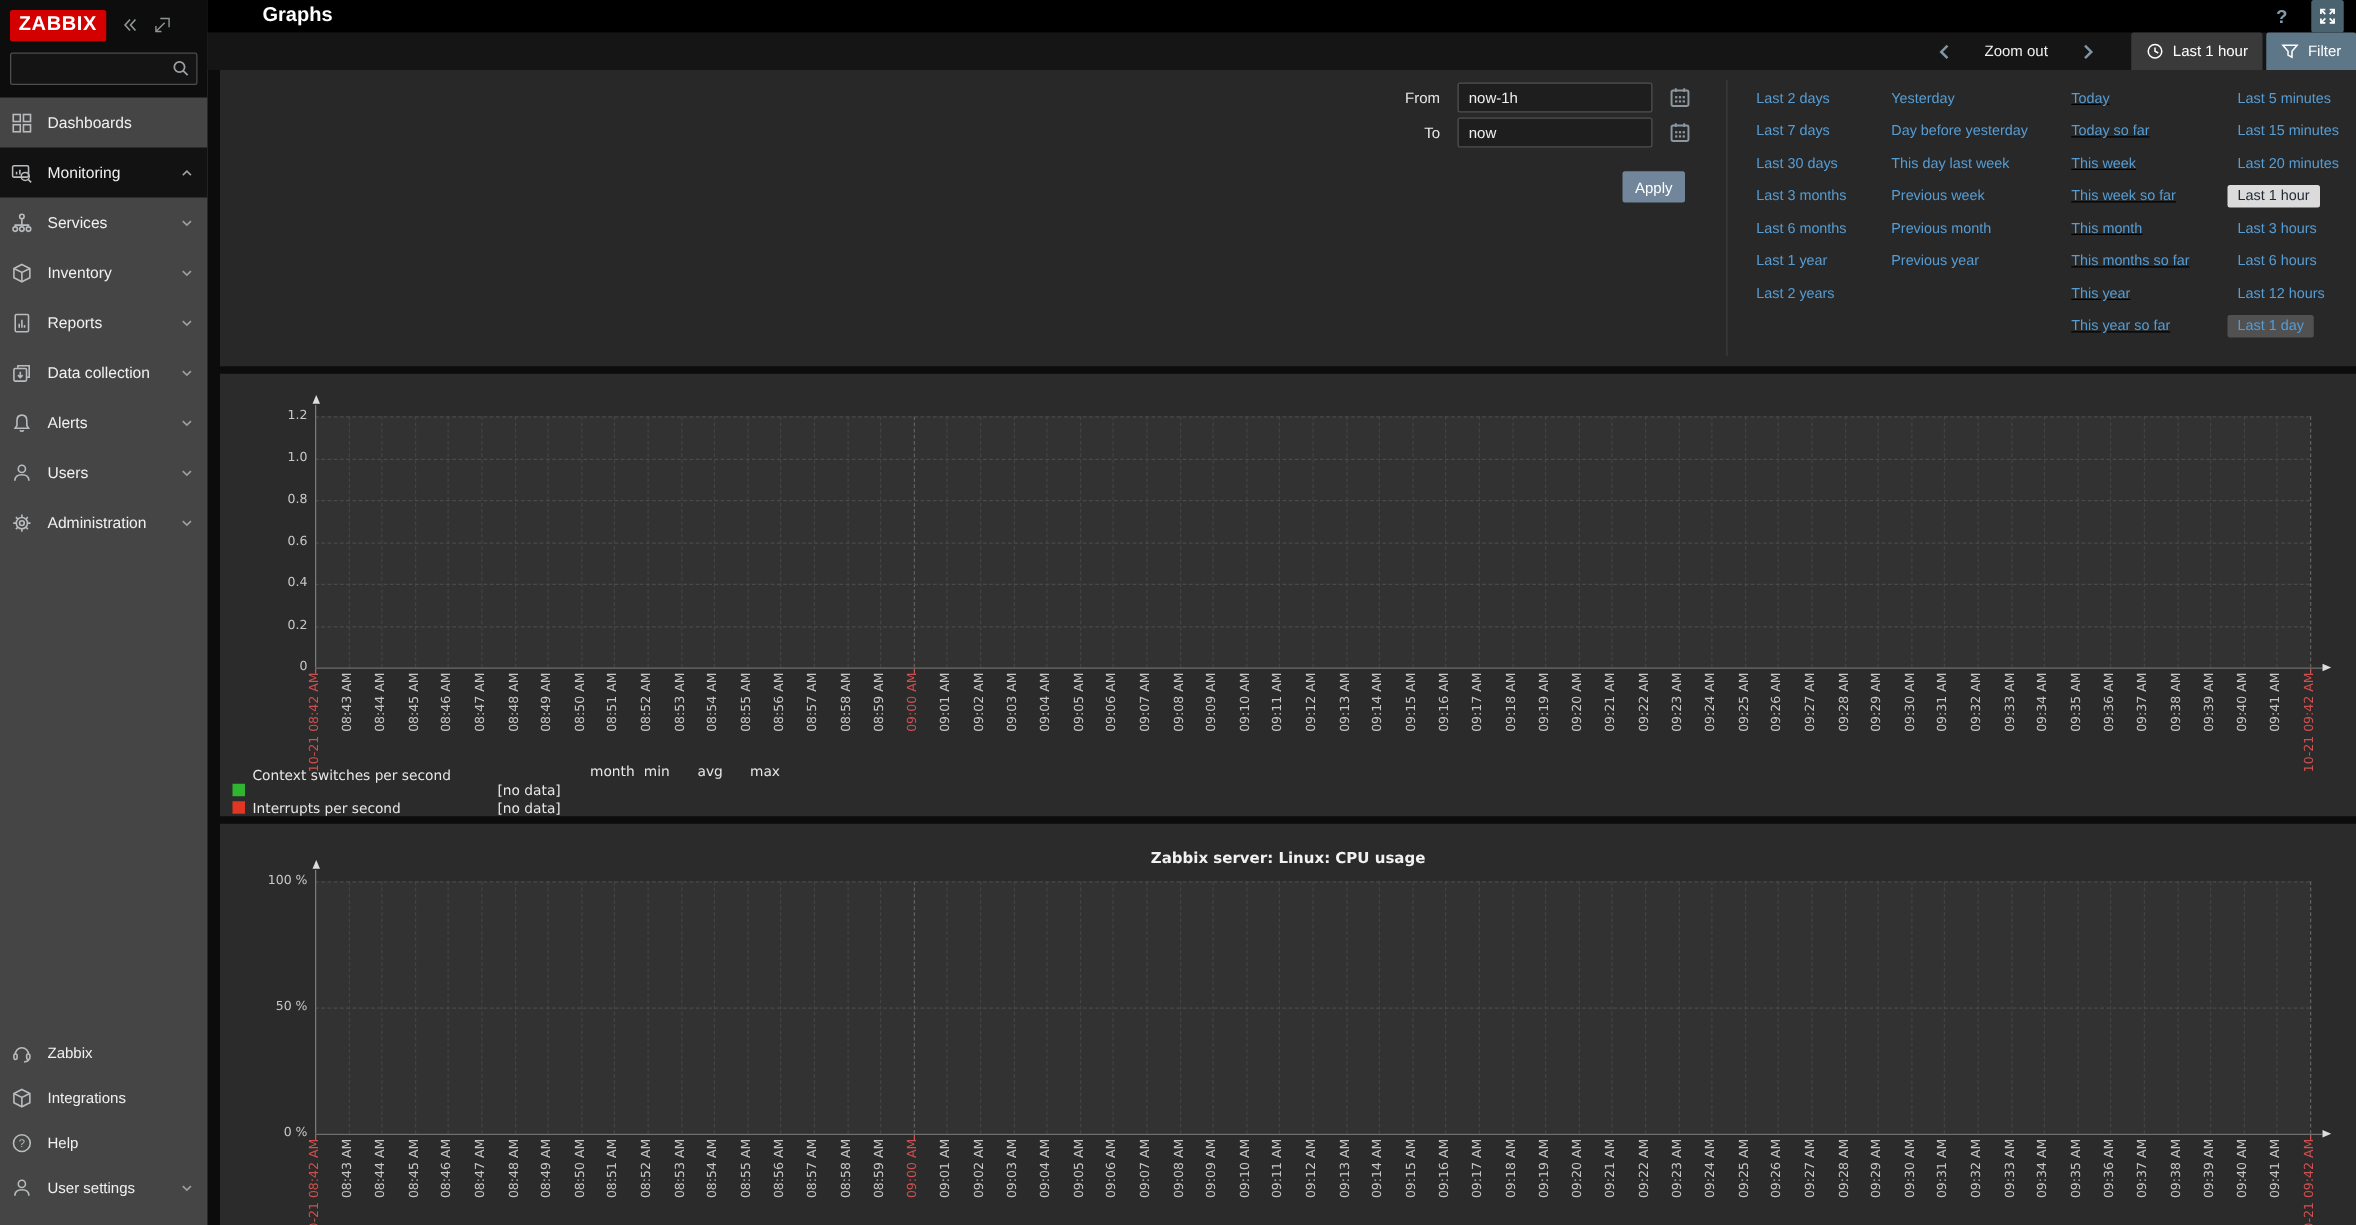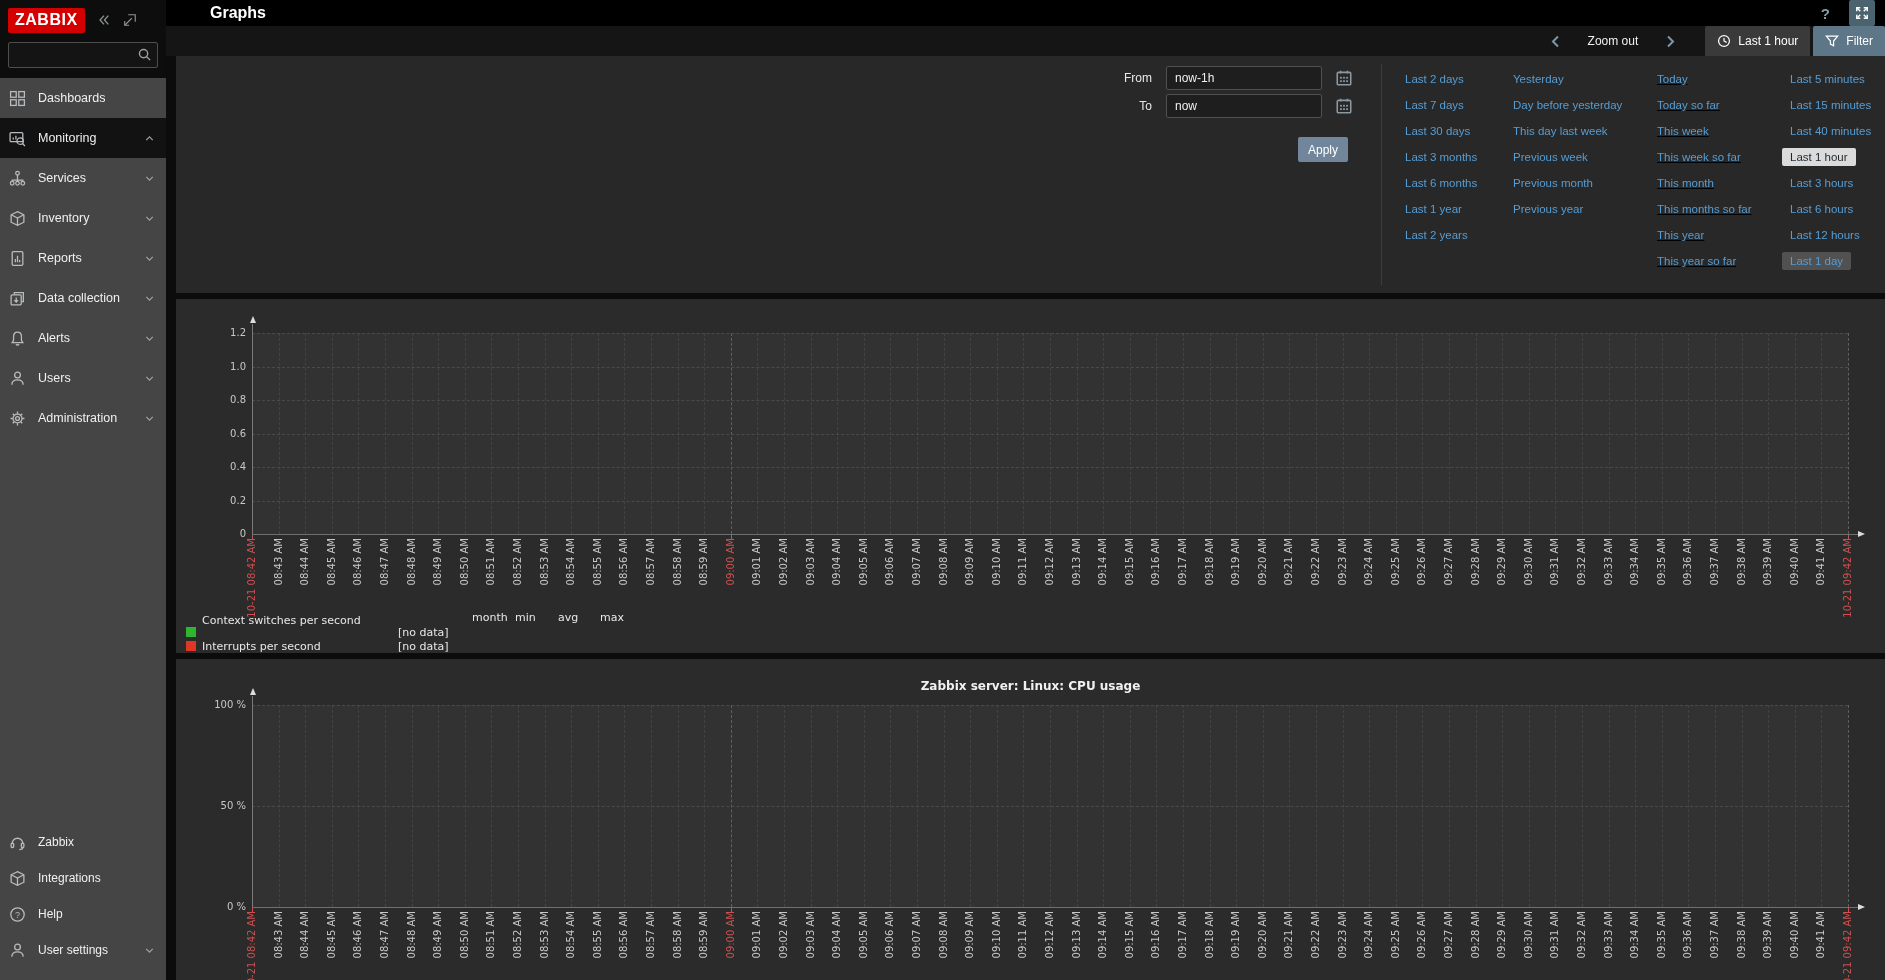--- a/index.html
+++ b/index.html
@@ -453,21 +453,21 @@
             </div>
           </div>
           <div class="ql-col" style="left: 1614px;">
             <div class="ql">
               <span class="ql-text">Last 5 minutes</span>
             </div>
             <div class="ql">
               <span class="ql-text">Last 15 minutes</span>
             </div>
             <div class="ql">
-              <span class="ql-text">Last 40 minutes</span>
+              <span class="ql-text">Last 20 minutes</span>
             </div>
             <div class="ql">
               <span class="ql-text sel">Last 1 hour</span>
             </div>
             <div class="ql">
               <span class="ql-text">Last 3 hours</span>
             </div>
             <div class="ql">
               <span class="ql-text">Last 6 hours</span>
             </div>

